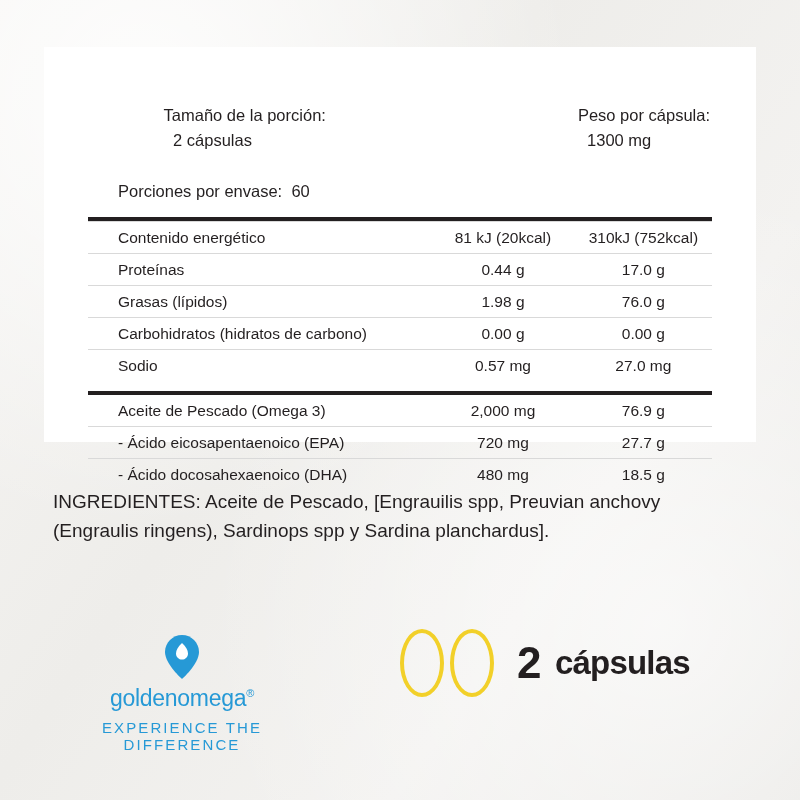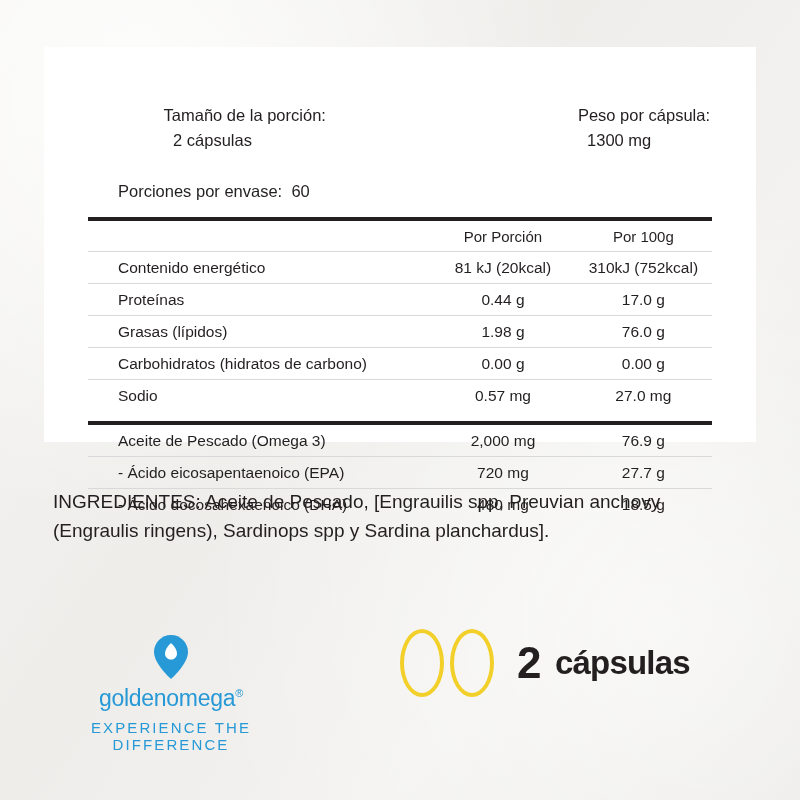--- a/index.html
+++ b/index.html
@@ -122,21 +122,21 @@
   
   .footer {
     position: absolute;
     left: 0;
     top: 615px;
     width: 800px;
     height: 160px;
   }
   .brand {
     position: absolute;
-    left: 46px;
+    left: 57px;
     top: 20px;
     width: 250px;
     text-align: center;
   }
   .brand .pin {
     width: 34px;
     height: 44px;
     margin: 0 auto 6px auto;
     position: relative;
   }
@@ -235,25 +235,20 @@
 
     <div class="rule-thick"></div>
 
     <table class="nutri top">
       <colgroup>
         <col class="c-name">
           <col class="c-v1">
           <col class="c-v2">
       </colgroup>
       <tbody>
-        <tr class="headrow">
-          <th class="name-col"></th>
-          <th>Por Porción</th>
-          <th>Por 100g</th>
-        </tr>
         <tr>
           <td class="name">Contenido energético</td>
           <td class="v1">81 kJ (20kcal)</td>
           <td class="v2">310kJ (752kcal)</td>
         </tr>
         <tr>
           <td class="name">Proteínas</td>
           <td class="v1">0.44 g</td>
           <td class="v2">17.0 g</td>
         </tr>

